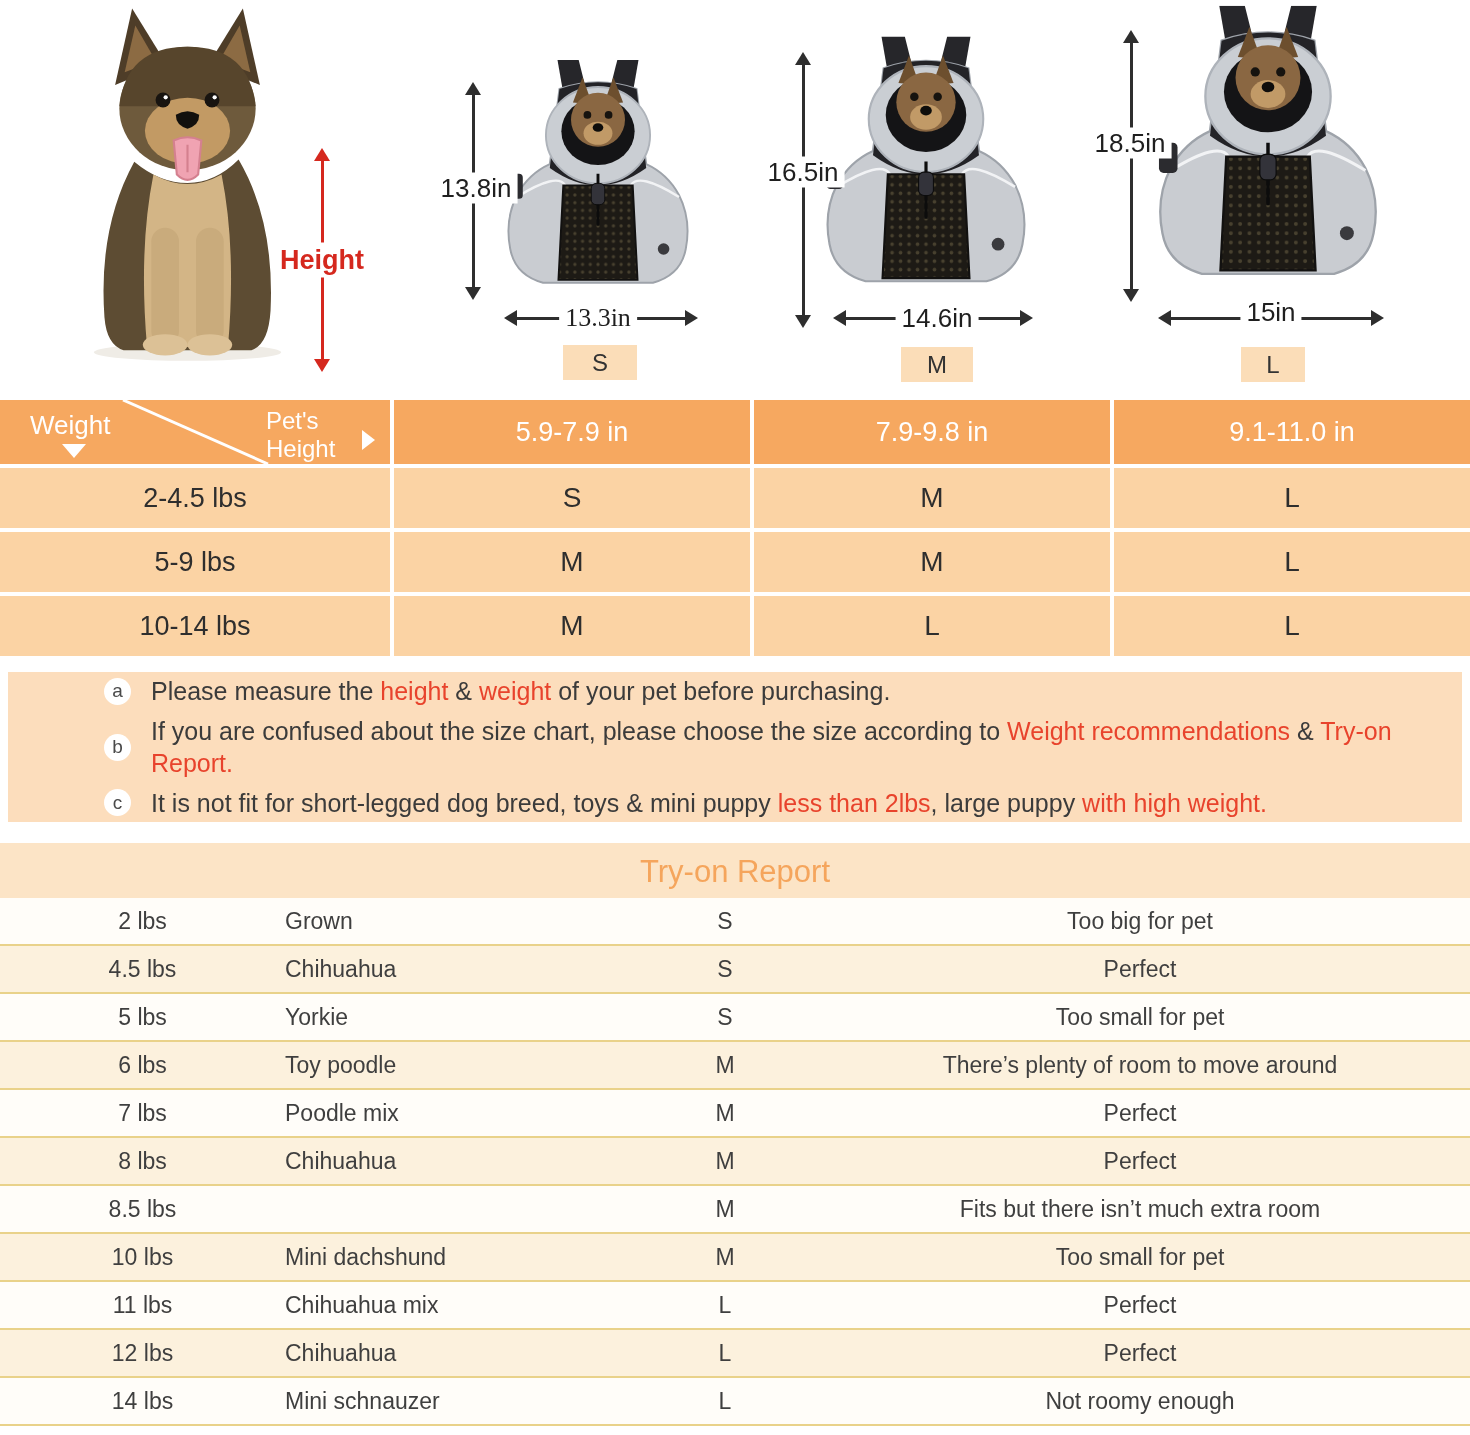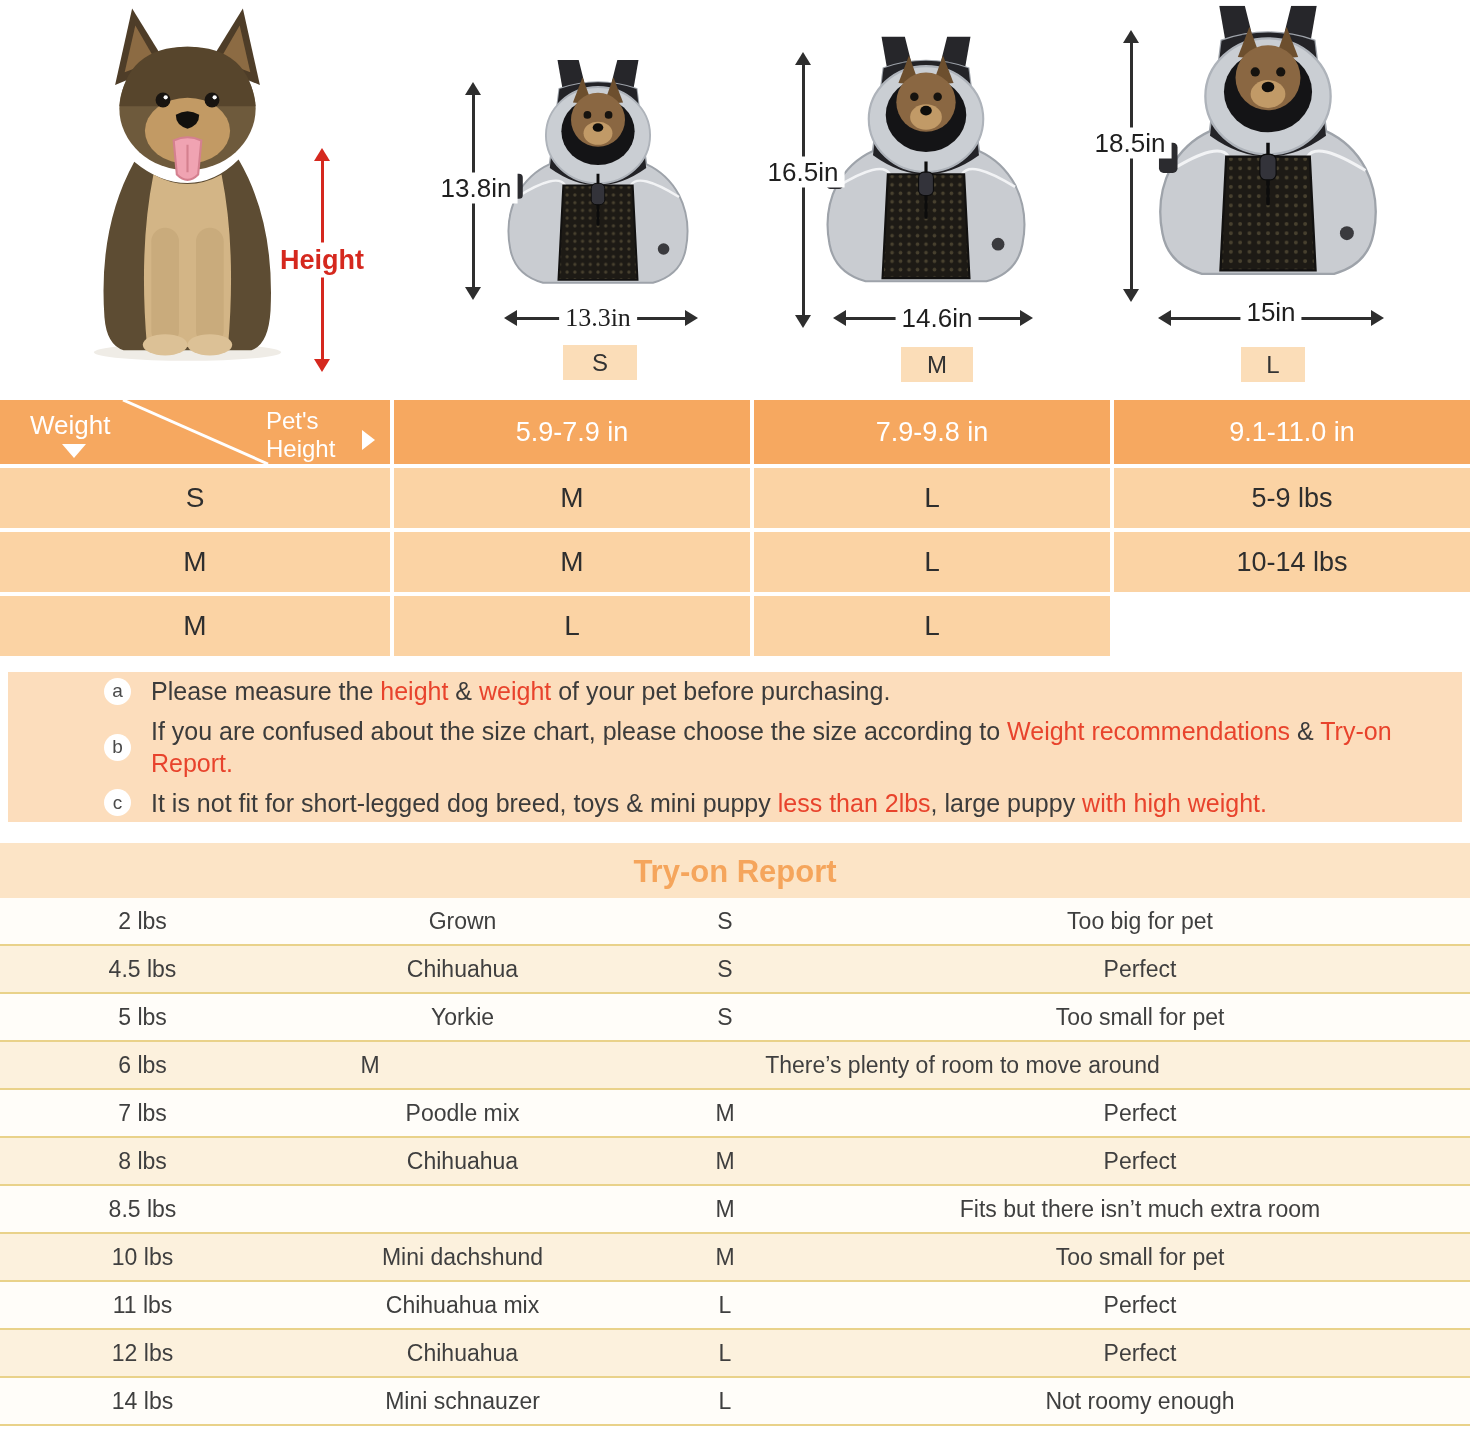--- a/index.html
+++ b/index.html
@@ -56,28 +56,28 @@
     padding:6px 30px 6px 96px;box-sizing:border-box;}
   .note{display:flex;align-items:center;gap:20px;}
   .note .bullet{flex:0 0 27px;width:27px;height:27px;border-radius:50%;background:#fff;color:#4a4a4a;
     font-size:19px;display:flex;align-items:center;justify-content:center;}
   .note p{margin:0;font-size:25px;color:#3b3b3b;line-height:1.3;}
   .hl{color:#e8432c;}
 
   
   .tryon-band{position:absolute;left:0;top:843px;width:1470px;height:57px;background:#fce4c6;
     display:flex;align-items:center;justify-content:center;}
-  .tryon-band h2{margin:0;font-size:31px;color:#f5a55c;font-weight:bold;}
+  .tryon-band h2{margin:0;font-size:31px;color:#f5a55c;font-weight:normal;}
   .tryon-rows{position:absolute;left:0;top:898px;width:1470px;}
   .t-row{display:flex;height:48px;box-sizing:border-box;border-bottom:2px solid #e9d28a;
     align-items:center;font-size:23px;color:#3f3f3f;}
   .t-row:nth-child(odd){background:#fffdf9;}
   .t-row:nth-child(even){background:#fcf1dd;}
   .t-row .c1{width:285px;text-align:center;}
-  .t-row .c2{width:355px;text-align:center;}
+  .t-row .c2{width:355px;text-align:left;}
   .t-row .c3{width:170px;text-align:center;}
   .t-row .c4{flex:1;text-align:center;}
 </style>
 </head>
 <body>
 
 <div class="canvas">
 
   <svg width="0" height="0" style="position:absolute" aria-hidden="true">
     <defs>
@@ -204,20 +204,21 @@
         </svg>
       <span class="w-label">Weight</span>
       <span class="w-tri"></span>
       <span class="ph-label">Pet's Height</span>
       <span class="ph-tri"></span>
     </div>
     <div class="st-h">5.9-7.9 in</div>
     <div class="st-h">7.9-9.8 in</div>
     <div class="st-h">9.1-11.0 in</div>
 
+    <div class="st-c">2-4.5 lbs</div>
     <div class="st-c sz">S</div>
     <div class="st-c sz">M</div>
     <div class="st-c sz">L</div>
 
     <div class="st-c">5-9 lbs</div>
     <div class="st-c sz">M</div>
     <div class="st-c sz">M</div>
     <div class="st-c sz">L</div>
 
     <div class="st-c">10-14 lbs</div>
@@ -258,20 +259,21 @@
       <span class="c4">Perfect</span>
     </div>
     <div class="t-row">
       <span class="c1">5 lbs</span>
       <span class="c2">Yorkie</span>
       <span class="c3">S</span>
       <span class="c4">Too small for pet</span>
     </div>
     <div class="t-row">
       <span class="c1">6 lbs</span>
+      <span class="c2">Toy poodle</span>
       <span class="c3">M</span>
       <span class="c4">There’s plenty of room to move around</span>
     </div>
     <div class="t-row">
       <span class="c1">7 lbs</span>
       <span class="c2">Poodle mix</span>
       <span class="c3">M</span>
       <span class="c4">Perfect</span>
     </div>
     <div class="t-row">

